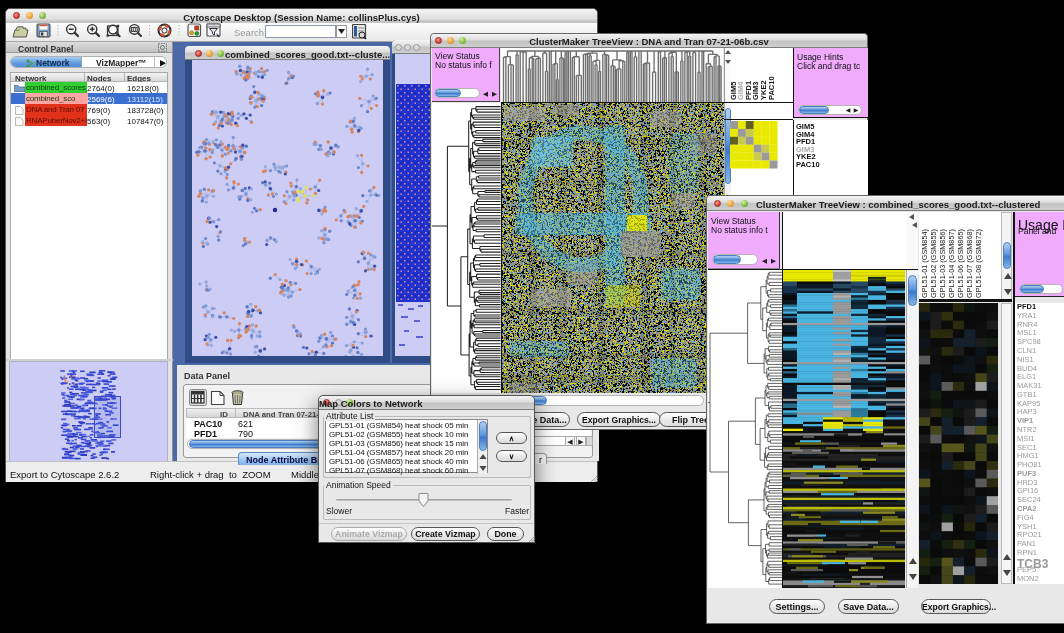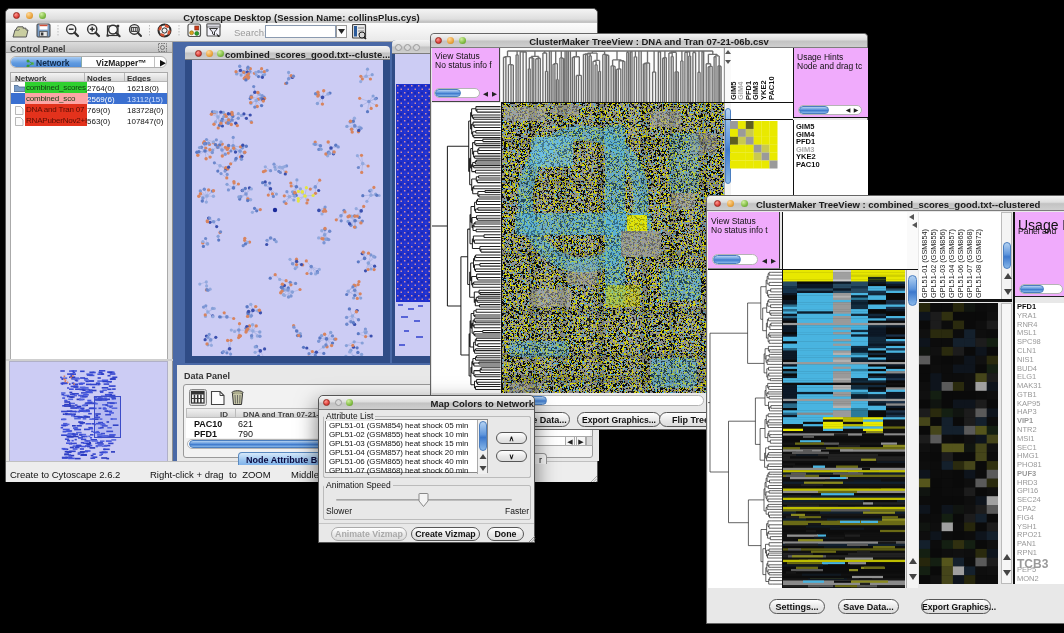--- a/index.html
+++ b/index.html
@@ -98,21 +98,21 @@
           <line x1="6" y1="4" x2="12" y2="4" stroke="#888" stroke-width="1"></line>
           <line x1="6" y1="7" x2="12" y2="7" stroke="#888" stroke-width="1"></line>
           <line x1="6" y1="10" x2="12" y2="10" stroke="#888" stroke-width="1"></line>
           <circle cx="10" cy="11" r="3" fill="#d8d8d8" stroke="#222" stroke-width="1"></circle>
           <line x1="12.2" y1="13.2" x2="14" y2="15" stroke="#222" stroke-width="1.6"></line>
         </svg>
       </div>
       <div class="abs" style="left:167px;top:33px;width:426px;height:419px;background:#4a69a6"></div>
       <div class="abs" style="left:0;top:33px;width:167px;height:420px;background:#e4e4e4;border-right:1px solid #909090">
         <div class="abs" style="left:0;top:0;width:100%;height:11px;background:linear-gradient(180deg,#dcdcdc,#c2c2c2);border-bottom:1px solid #9a9a9a"></div>
-        <div class="smalltxt" style="left:4px;top:2px;font-size:8.5px;font-weight:bold;color:#333">Control Panel</div>
+        <div class="smalltxt" style="left:12px;top:2px;font-size:8.5px;font-weight:bold;color:#333">Control Panel</div>
         <svg style="position:absolute;left:152px;top:1px" width="10" height="9" viewBox="0 0 10 9">
           <rect x="0.5" y="0.5" width="8" height="8" fill="none" stroke="#777" stroke-width="1" stroke-dasharray="1.5 1"></rect>
           <circle cx="4.5" cy="4.5" r="2" fill="none" stroke="#777" stroke-width="1"></circle>
         </svg>
         <div class="abs" style="left:4px;top:14px;width:157px;height:12px;background:#fff;border:1px solid #b0b0b0;border-radius:7px;overflow:hidden">
           <div class="abs" style="left:0;top:0;width:71px;height:12px;background:linear-gradient(180deg,#a8ccf4,#5f9ae0 50%,#4a86d4);border-right:1px solid #8aa"></div>
           <div class="smalltxt" style="left:25px;top:1px;font-size:8.5px;font-weight:bold;color:#102a4a">Network</div>
           <svg style="position:absolute;left:15px;top:2px" width="9" height="9" viewBox="0 0 9 9">
             <circle cx="2" cy="2" r="1.5" fill="#3a9a3a"></circle>
             <circle cx="2" cy="7" r="1.5" fill="#3a9a3a"></circle>
@@ -548,21 +548,21 @@
             <rect x="62.4" y="8.4" width="1.6" height="1.6" fill="#3344cc"></rect>
             <rect x="63.3" y="21.3" width="1.6" height="1.6" fill="#e08860"></rect>
             <rect x="60.2" y="14.7" width="1.6" height="1.6" fill="#d87a50"></rect>
             <rect x="60.4" y="13.1" width="1.6" height="1.6" fill="#3344cc"></rect>
             <rect x="54.8" y="17.3" width="1.6" height="1.6" fill="#e08860"></rect>
           </svg>
           <div class="abs" style="left:84px;top:34px;width:27px;height:42px;background:rgba(90,110,230,0.18);border:1.5px solid #3c4cc8"></div>
         </div>
       </div>
       <div class="abs" style="left:0;top:452px;width:100%;height:21px;background:#ededed;border-top:1px solid #c0c0c0">
-        <div class="smalltxt" style="left:4px;top:7px;font-size:9.5px;color:#111">Create to Cytoscape 2.6.2</div>
+        <div class="smalltxt" style="left:4px;top:7px;font-size:9.5px;color:#111">Export to Cytoscape 2.6.2</div>
         <div class="smalltxt" style="left:144px;top:7px;font-size:9.5px;color:#111">Right-click + drag&nbsp; to&nbsp; ZOOM</div>
         <div class="smalltxt" style="left:285px;top:7px;font-size:9.5px;color:#111">Middle-</div>
         <svg style="position:absolute;left:584px;top:13px" width="8" height="8" viewBox="0 0 8 8">
           <path d="M1 7 L7 1 M3.5 7 L7 3.5 M6 7 L7 6" stroke="#999" stroke-width="0.8"></path>
         </svg>
       </div>
       <div class="abs" style="left:171px;top:356px;width:422px;height:96px;background:#e8e8e8">
         <div class="smalltxt" style="left:7px;top:6px;font-size:9px;font-weight:bold;color:#333">Data Panel</div>
         <div class="abs" style="left:6px;top:19px;width:410px;height:74px;background:#f2f2f2;border:1px solid #999;border-radius:3px"></div>
         <svg style="position:absolute;left:12px;top:24px" width="70" height="20" viewBox="0 0 70 20">
@@ -1312,21 +1312,21 @@
         <rect width="62" height="54" fill="#fff"></rect>
         <text x="4.5" y="52" transform="rotate(-90 4.5 52)" font-size="7.5" font-weight="bold" fill="#111" font-family="Liberation Sans">GIM5</text>
         <text x="12.1" y="52" transform="rotate(-90 12.1 52)" font-size="7.5" font-weight="bold" fill="#aaa" font-family="Liberation Sans">GIM4</text>
         <text x="19.7" y="52" transform="rotate(-90 19.7 52)" font-size="7.5" font-weight="bold" fill="#111" font-family="Liberation Sans">PFD1</text>
         <text x="27.299999999999997" y="52" transform="rotate(-90 27.299999999999997 52)" font-size="7.5" font-weight="bold" fill="#111" font-family="Liberation Sans">GIM3</text>
         <text x="34.9" y="52" transform="rotate(-90 34.9 52)" font-size="7.5" font-weight="bold" fill="#111" font-family="Liberation Sans">YKE2</text>
         <text x="42.5" y="52" transform="rotate(-90 42.5 52)" font-size="7.5" font-weight="bold" fill="#111" font-family="Liberation Sans">PAC10</text>
       </svg>
       <div class="abs panel" style="left:362px;top:14px;width:75px;height:69.5px;border-left:1.5px solid #111;border-bottom:1.5px solid #111">
         <div class="smalltxt" style="left:3px;top:4px;font-size:8.5px;color:#111">Usage Hints</div>
-        <div class="smalltxt" style="left:3px;top:13px;font-size:8.5px;color:#111">Node and drag tc</div>
+        <div class="smalltxt" style="left:3px;top:13px;font-size:8.5px;color:#111">Click and drag tc</div>
         <div class="aquatrack" style="left:4px;top:57px;width:64px;height:10px"></div>
         <div class="aquathumb" style="left:5px;top:58px;width:30px;height:8px"></div>
         <div class="arrbtn" style="left:50px;top:58px;width:8px;height:8px;font-size:6px;line-height:8px;border:none;background:none">◀</div>
         <div class="arrbtn" style="left:58px;top:58px;width:8px;height:8px;font-size:6px;line-height:8px;border:none;background:none">▶</div>
       </div>
       <div class="blkline" style="left:292.5px;top:67.5px;width:69.5px;height:1.8px"></div>
       <svg style="position:absolute;left:1px;top:69px" width="68.5" height="290" viewBox="0 0 68.5 290">
         <rect width="68.5" height="290" fill="#fff"></rect>
         <path d="M54.9 3.6L68.5 3.6M45.9 6.3L68.5 6.3M54.4 9.1L68.5 9.1M44.9 6.3L45.9 6.3M44.9 9.1L54.4 9.1M44.9 6.3L44.9 9.1M43.9 3.6L54.9 3.6M43.9 7.7L44.9 7.7M43.9 3.6L43.9 7.7M49.0 12.0L68.5 12.0M50.7 14.2L68.5 14.2M42.6 16.3L68.5 16.3M41.6 14.2L50.7 14.2M41.6 16.3L42.6 16.3M41.6 14.2L41.6 16.3M40.6 12.0L49.0 12.0M40.6 15.3L41.6 15.3M40.6 12.0L40.6 15.3M39.6 5.7L43.9 5.7M39.6 13.6L40.6 13.6M39.6 5.7L39.6 13.6M51.9 19.1L68.5 19.1M43.1 21.9L68.5 21.9M53.6 24.4L68.5 24.4M42.1 21.9L43.1 21.9M42.1 24.4L53.6 24.4M42.1 21.9L42.1 24.4M41.1 19.1L51.9 19.1M41.1 23.1L42.1 23.1M41.1 19.1L41.1 23.1M44.8 27.5L68.5 27.5M51.5 30.0L68.5 30.0M43.8 27.5L44.8 27.5M43.8 30.0L51.5 30.0M43.8 27.5L43.8 30.0M42.7 32.2L68.5 32.2M56.1 34.6L68.5 34.6M41.7 32.2L42.7 32.2M41.7 34.6L56.1 34.6M41.7 32.2L41.7 34.6M40.7 28.7L43.8 28.7M40.7 33.4L41.7 33.4M40.7 28.7L40.7 33.4M39.7 21.1L41.1 21.1M39.7 31.1L40.7 31.1M39.7 21.1L39.7 31.1M38.6 9.6L39.6 9.6M38.6 26.1L39.7 26.1M38.6 9.6L38.6 26.1M55.9 36.3L68.5 36.3M51.8 38.6L68.5 38.6M50.8 36.3L55.9 36.3M50.8 38.6L51.8 38.6M50.8 36.3L50.8 38.6M47.4 40.8L68.5 40.8M44.8 42.6L68.5 42.6M43.8 40.8L47.4 40.8M43.8 42.6L44.8 42.6M43.8 40.8L43.8 42.6M42.8 37.5L50.8 37.5M42.8 41.7L43.8 41.7M42.8 37.5L42.8 41.7M54.0 44.8L68.5 44.8M47.8 47.4L68.5 47.4M46.8 44.8L54.0 44.8M46.8 47.4L47.8 47.4M46.8 44.8L46.8 47.4M47.1 50.6L68.5 50.6M45.8 46.1L46.8 46.1M45.8 50.6L47.1 50.6M45.8 46.1L45.8 50.6M43.6 53.1L68.5 53.1M48.1 55.2L68.5 55.2M42.6 53.1L43.6 53.1M42.6 55.2L48.1 55.2M42.6 53.1L42.6 55.2M41.6 48.3L45.8 48.3M41.6 54.1L42.6 54.1M41.6 48.3L41.6 54.1M40.6 39.6L42.8 39.6M40.6 51.2L41.6 51.2M40.6 39.6L40.6 51.2M50.1 57.1L68.5 57.1M45.3 59.0L68.5 59.0M44.3 57.1L50.1 57.1M44.3 59.0L45.3 59.0M44.3 57.1L44.3 59.0M45.5 60.9L68.5 60.9M43.3 58.1L44.3 58.1M43.3 60.9L45.5 60.9M43.3 58.1L43.3 60.9M55.1 62.6L68.5 62.6M42.7 64.8L68.5 64.8M41.7 62.6L55.1 62.6M41.7 64.8L42.7 64.8M41.7 62.6L41.7 64.8M40.7 59.5L43.3 59.5M40.7 63.7L41.7 63.7M40.7 59.5L40.7 63.7M46.5 67.3L68.5 67.3M44.5 70.0L68.5 70.0M43.5 67.3L46.5 67.3M43.5 70.0L44.5 70.0M43.5 67.3L43.5 70.0M39.7 61.6L40.7 61.6M39.7 68.6L43.5 68.6M39.7 61.6L39.7 68.6M38.7 45.4L40.6 45.4M38.7 65.1L39.7 65.1M38.7 45.4L38.7 65.1M47.6 72.7L68.5 72.7M56.0 74.9L68.5 74.9M46.6 72.7L47.6 72.7M46.6 74.9L56.0 74.9M46.6 72.7L46.6 74.9M46.3 76.9L68.5 76.9M46.8 79.6L68.5 79.6M45.3 76.9L46.3 76.9M45.3 79.6L46.8 79.6M45.3 76.9L45.3 79.6M44.3 73.8L46.6 73.8M44.3 78.2L45.3 78.2M44.3 73.8L44.3 78.2M42.7 82.9L68.5 82.9M51.6 85.7L68.5 85.7M41.7 82.9L42.7 82.9M41.7 85.7L51.6 85.7M41.7 82.9L41.7 85.7M54.0 87.6L68.5 87.6M55.9 89.4L68.5 89.4M53.0 87.6L54.0 87.6M53.0 89.4L55.9 89.4M53.0 87.6L53.0 89.4M55.8 91.8L68.5 91.8M47.9 94.0L68.5 94.0M46.9 91.8L55.8 91.8M46.9 94.0L47.9 94.0M46.9 91.8L46.9 94.0M45.9 88.5L53.0 88.5M45.9 92.9L46.9 92.9M45.9 88.5L45.9 92.9M40.7 84.3L41.7 84.3M40.7 90.7L45.9 90.7M40.7 84.3L40.7 90.7M39.7 76.0L44.3 76.0M39.7 87.5L40.7 87.5M39.7 76.0L39.7 87.5M37.7 55.3L38.7 55.3M37.7 81.7L39.7 81.7M37.7 55.3L37.7 81.7M36.7 17.9L38.6 17.9M36.7 68.5L37.7 68.5M36.7 17.9L36.7 68.5M46.5 96.0L68.5 96.0M50.0 98.4L68.5 98.4M45.5 96.0L46.5 96.0M45.5 98.4L50.0 98.4M45.5 96.0L45.5 98.4M54.8 101.4L68.5 101.4M44.5 97.2L45.5 97.2M44.5 101.4L54.8 101.4M44.5 97.2L44.5 101.4M46.8 104.7L68.5 104.7M48.4 107.1L68.5 107.1M45.8 104.7L46.8 104.7M45.8 107.1L48.4 107.1M45.8 104.7L45.8 107.1M44.6 109.5L68.5 109.5M43.6 105.9L45.8 105.9M43.6 109.5L44.6 109.5M43.6 105.9L43.6 109.5M42.6 99.3L44.5 99.3M42.6 107.7L43.6 107.7M42.6 99.3L42.6 107.7M52.2 112.8L68.5 112.8M46.5 115.3L68.5 115.3M48.9 117.2L68.5 117.2M45.5 115.3L46.5 115.3M45.5 117.2L48.9 117.2M45.5 115.3L45.5 117.2M44.5 112.8L52.2 112.8M44.5 116.2L45.5 116.2M44.5 112.8L44.5 116.2M47.9 118.9L68.5 118.9M44.0 121.0L68.5 121.0M43.0 118.9L47.9 118.9M43.0 121.0L44.0 121.0M43.0 118.9L43.0 121.0M53.7 123.8L68.5 123.8M42.0 120.0L43.0 120.0M42.0 123.8L53.7 123.8M42.0 120.0L42.0 123.8M50.9 126.2L68.5 126.2M45.1 128.7L68.5 128.7M44.1 126.2L50.9 126.2M44.1 128.7L45.1 128.7M44.1 126.2L44.1 128.7M41.0 121.9L42.0 121.9M41.0 127.5L44.1 127.5M41.0 121.9L41.0 127.5M40.0 114.5L44.5 114.5M40.0 124.7L41.0 124.7M40.0 114.5L40.0 124.7M39.0 103.5L42.6 103.5M39.0 119.6L40.0 119.6M39.0 103.5L39.0 119.6M55.6 131.7L68.5 131.7M53.0 134.4L68.5 134.4M52.0 131.7L55.6 131.7M52.0 134.4L53.0 134.4M52.0 131.7L52.0 134.4M49.5 137.0L68.5 137.0M43.4 140.3L68.5 140.3M42.4 137.0L49.5 137.0M42.4 140.3L43.4 140.3M42.4 137.0L42.4 140.3M41.4 133.0L52.0 133.0M41.4 138.7L42.4 138.7M41.4 133.0L41.4 138.7M49.7 143.4L68.5 143.4M49.9 146.2L68.5 146.2M56.4 149.1L68.5 149.1M48.9 146.2L49.9 146.2M48.9 149.1L56.4 149.1M48.9 146.2L48.9 149.1M47.9 143.4L49.7 143.4M47.9 147.6L48.9 147.6M47.9 143.4L47.9 147.6M40.4 135.8L41.4 135.8M40.4 145.5L47.9 145.5M40.4 135.8L40.4 145.5M38.0 111.5L39.0 111.5M38.0 140.7L40.4 140.7M38.0 111.5L38.0 140.7M48.0 151.9L68.5 151.9M44.6 154.5L68.5 154.5M43.6 151.9L48.0 151.9M43.6 154.5L44.6 154.5M43.6 151.9L43.6 154.5M52.0 157.7L68.5 157.7M42.6 153.2L43.6 153.2M42.6 157.7L52.0 157.7M42.6 153.2L42.6 157.7M51.3 160.5L68.5 160.5M48.9 163.1L68.5 163.1M47.9 160.5L51.3 160.5M47.9 163.1L48.9 163.1M47.9 160.5L47.9 163.1M49.2 166.0L68.5 166.0M44.5 168.4L68.5 168.4M43.5 166.0L49.2 166.0M43.5 168.4L44.5 168.4M43.5 166.0L43.5 168.4M42.5 161.8L47.9 161.8M42.5 167.2L43.5 167.2M42.5 161.8L42.5 167.2M41.5 155.5L42.6 155.5M41.5 164.5L42.5 164.5M41.5 155.5L41.5 164.5M50.8 171.1L68.5 171.1M53.1 174.4L68.5 174.4M46.6 177.0L68.5 177.0M45.6 174.4L53.1 174.4M45.6 177.0L46.6 177.0M45.6 174.4L45.6 177.0M44.6 171.1L50.8 171.1M44.6 175.7L45.6 175.7M44.6 171.1L44.6 175.7M42.7 179.0L68.5 179.0M45.3 181.2L68.5 181.2M41.7 179.0L42.7 179.0M41.7 181.2L45.3 181.2M41.7 179.0L41.7 181.2M53.0 184.2L68.5 184.2M40.7 180.1L41.7 180.1M40.7 184.2L53.0 184.2M40.7 180.1L40.7 184.2M39.7 173.4L44.6 173.4M39.7 182.1L40.7 182.1M39.7 173.4L39.7 182.1M38.7 160.0L41.5 160.0M38.7 177.8L39.7 177.8M38.7 160.0L38.7 177.8M55.9 187.3L68.5 187.3M49.0 189.6L68.5 189.6M50.3 191.4L68.5 191.4M48.0 189.6L49.0 189.6M48.0 191.4L50.3 191.4M48.0 189.6L48.0 191.4M47.0 187.3L55.9 187.3M47.0 190.5L48.0 190.5M47.0 187.3L47.0 190.5M49.8 193.2L68.5 193.2M46.9 195.1L68.5 195.1M45.9 193.2L49.8 193.2M45.9 195.1L46.9 195.1M45.9 193.2L45.9 195.1M46.3 197.3L68.5 197.3M51.8 199.3L68.5 199.3M45.3 197.3L46.3 197.3M45.3 199.3L51.8 199.3M45.3 197.3L45.3 199.3M44.3 194.2L45.9 194.2M44.3 198.3L45.3 198.3M44.3 194.2L44.3 198.3M55.7 201.6L68.5 201.6M48.5 204.0L68.5 204.0M47.5 201.6L55.7 201.6M47.5 204.0L48.5 204.0M47.5 201.6L47.5 204.0M43.3 196.2L44.3 196.2M43.3 202.8L47.5 202.8M43.3 196.2L43.3 202.8M42.3 188.9L47.0 188.9M42.3 199.5L43.3 199.5M42.3 188.9L42.3 199.5M37.7 168.9L38.7 168.9M37.7 194.2L42.3 194.2M37.7 168.9L37.7 194.2M35.7 126.1L38.0 126.1M35.7 181.5L37.7 181.5M35.7 126.1L35.7 181.5M50.9 206.3L68.5 206.3M45.1 209.2L68.5 209.2M44.1 206.3L50.9 206.3M44.1 209.2L45.1 209.2M44.1 206.3L44.1 209.2M46.2 212.0L68.5 212.0M43.8 214.0L68.5 214.0M42.8 212.0L46.2 212.0M42.8 214.0L43.8 214.0M42.8 212.0L42.8 214.0M41.8 207.7L44.1 207.7M41.8 213.0L42.8 213.0M41.8 207.7L41.8 213.0M48.3 215.8L68.5 215.8M44.3 218.0L68.5 218.0M54.7 219.7L68.5 219.7M43.3 218.0L44.3 218.0M43.3 219.7L54.7 219.7M43.3 218.0L43.3 219.7M42.3 215.8L48.3 215.8M42.3 218.8L43.3 218.8M42.3 215.8L42.3 218.8M43.1 221.7L68.5 221.7M50.6 224.8L68.5 224.8M42.1 221.7L43.1 221.7M42.1 224.8L50.6 224.8M42.1 221.7L42.1 224.8M41.1 217.3L42.3 217.3M41.1 223.3L42.1 223.3M41.1 217.3L41.1 223.3M51.7 227.5L68.5 227.5M53.9 229.4L68.5 229.4M50.7 227.5L51.7 227.5M50.7 229.4L53.9 229.4M50.7 227.5L50.7 229.4M43.8 231.0L68.5 231.0M54.1 233.0L68.5 233.0M42.8 231.0L43.8 231.0M42.8 233.0L54.1 233.0M42.8 231.0L42.8 233.0M41.8 228.4L50.7 228.4M41.8 232.0L42.8 232.0M41.8 228.4L41.8 232.0M40.1 220.3L41.1 220.3M40.1 230.2L41.8 230.2M40.1 220.3L40.1 230.2M39.1 210.4L41.8 210.4M39.1 225.2L40.1 225.2M39.1 210.4L39.1 225.2M55.2 235.1L68.5 235.1M45.3 237.6L68.5 237.6M44.3 235.1L55.2 235.1M44.3 237.6L45.3 237.6M44.3 235.1L44.3 237.6M51.6 240.7L68.5 240.7M46.8 243.5L68.5 243.5M45.8 240.7L51.6 240.7M45.8 243.5L46.8 243.5M45.8 240.7L45.8 243.5M43.3 236.4L44.3 236.4M43.3 242.1L45.8 242.1M43.3 236.4L43.3 242.1M44.6 245.7L68.5 245.7M48.8 247.6L68.5 247.6M43.6 245.7L44.6 245.7M43.6 247.6L48.8 247.6M43.6 245.7L43.6 247.6M54.8 250.3L68.5 250.3M42.6 246.7L43.6 246.7M42.6 250.3L54.8 250.3M42.6 246.7L42.6 250.3M41.6 239.2L43.3 239.2M41.6 248.5L42.6 248.5M41.6 239.2L41.6 248.5M38.1 217.8L39.1 217.8M38.1 243.9L41.6 243.9M38.1 217.8L38.1 243.9M48.9 252.8L68.5 252.8M45.5 254.7L68.5 254.7M44.5 252.8L48.9 252.8M44.5 254.7L45.5 254.7M44.5 252.8L44.5 254.7M48.9 257.1L68.5 257.1M43.5 253.7L44.5 253.7M43.5 257.1L48.9 257.1M43.5 253.7L43.5 257.1M55.5 259.1L68.5 259.1M47.9 261.0L68.5 261.0M46.9 259.1L55.5 259.1M46.9 261.0L47.9 261.0M46.9 259.1L46.9 261.0M42.9 263.0L68.5 263.0M41.9 260.0L46.9 260.0M41.9 263.0L42.9 263.0M41.9 260.0L41.9 263.0M40.9 255.4L43.5 255.4M40.9 261.5L41.9 261.5M40.9 255.4L40.9 261.5M50.2 264.7L68.5 264.7M54.0 266.9L68.5 266.9M49.2 264.7L50.2 264.7M49.2 266.9L54.0 266.9M49.2 264.7L49.2 266.9M54.6 269.5L68.5 269.5M48.2 265.8L49.2 265.8M48.2 269.5L54.6 269.5M48.2 265.8L48.2 269.5M51.1 271.7L68.5 271.7M43.9 273.8L68.5 273.8M42.9 271.7L51.1 271.7M42.9 273.8L43.9 273.8M42.9 271.7L42.9 273.8M41.9 267.6L48.2 267.6M41.9 272.7L42.9 272.7M41.9 267.6L41.9 272.7M39.9 258.4L40.9 258.4M39.9 270.2L41.9 270.2M39.9 258.4L39.9 270.2M54.6 276.4L68.5 276.4M54.2 279.2L68.5 279.2M46.6 281.4L68.5 281.4M45.6 279.2L54.2 279.2M45.6 281.4L46.6 281.4M45.6 279.2L45.6 281.4M44.6 276.4L54.6 276.4M44.6 280.3L45.6 280.3M44.6 276.4L44.6 280.3M44.5 283.5L68.5 283.5M45.5 286.4L68.5 286.4M43.5 283.5L44.5 283.5M43.5 286.4L45.5 286.4M43.5 283.5L43.5 286.4M42.5 278.3L44.6 278.3M42.5 285.0L43.5 285.0M42.5 278.3L42.5 285.0M38.9 264.3L39.9 264.3M38.9 281.7L42.5 281.7M38.9 264.3L38.9 281.7M37.1 230.8L38.1 230.8M37.1 273.0L38.9 273.0M37.1 230.8L37.1 273.0M28.9 153.8L35.7 153.8M28.9 251.9L37.1 251.9M28.9 153.8L28.9 251.9M15.4 43.2L36.7 43.2M15.4 202.9L28.9 202.9M15.4 43.2L15.4 202.9M0.0 123.0L15.4 123.0" stroke="#222" stroke-width="1.05" fill="none"></path>
       </svg>
@@ -2372,39 +2372,39 @@
       <div class="smalltxt" style="left:310px;top:220.1px;font-size:7.5px;font-weight:bold;color:#999">VIP1</div>
       <div class="smalltxt" style="left:310px;top:228.9px;font-size:7.5px;font-weight:normal;color:#999">NTR2</div>
       <div class="smalltxt" style="left:310px;top:237.7px;font-size:7.5px;font-weight:normal;color:#999">MSI1</div>
       <div class="smalltxt" style="left:310px;top:246.5px;font-size:7.5px;font-weight:normal;color:#999">SEC1</div>
       <div class="smalltxt" style="left:310px;top:255.3px;font-size:7.5px;font-weight:normal;color:#999">HMG1</div>
       <div class="smalltxt" style="left:310px;top:264.0px;font-size:7.5px;font-weight:normal;color:#999">PHO81</div>
       <div class="smalltxt" style="left:310px;top:272.8px;font-size:7.5px;font-weight:bold;color:#999">PUF3</div>
       <div class="smalltxt" style="left:310px;top:281.6px;font-size:7.5px;font-weight:normal;color:#999">HRD3</div>
       <div class="smalltxt" style="left:310px;top:290.4px;font-size:7.5px;font-weight:normal;color:#999">GPI16</div>
       <div class="smalltxt" style="left:310px;top:299.2px;font-size:7.5px;font-weight:normal;color:#999">SEC24</div>
-      <div class="smalltxt" style="left:310px;top:307.9px;font-size:7.5px;font-weight:normal;color:#999">CPA2</div>
+      <div class="smalltxt" style="left:310px;top:307.9px;font-size:7.5px;font-weight:bold;color:#999">CPA2</div>
       <div class="smalltxt" style="left:310px;top:316.7px;font-size:7.5px;font-weight:normal;color:#999">FIG4</div>
       <div class="smalltxt" style="left:310px;top:325.5px;font-size:7.5px;font-weight:normal;color:#999">YSH1</div>
       <div class="smalltxt" style="left:310px;top:334.3px;font-size:7.5px;font-weight:normal;color:#999">RPO21</div>
       <div class="smalltxt" style="left:310px;top:343.1px;font-size:7.5px;font-weight:normal;color:#999">PAN1</div>
       <div class="smalltxt" style="left:310px;top:351.8px;font-size:7.5px;font-weight:normal;color:#999">RPN1</div>
       <div class="smalltxt" style="left:310px;top:360.6px;font-size:12px;font-weight:bold;color:#999">TCB3</div>
       <div class="smalltxt" style="left:310px;top:369.4px;font-size:7.5px;font-weight:normal;color:#999">PEP5</div>
       <div class="smalltxt" style="left:310px;top:378.2px;font-size:7.5px;font-weight:normal;color:#999">MON2</div>
       <div class="btn" style="left:62px;top:403px;width:56px;height:15px;font-size:9px;line-height:15px">Settings...</div>
       <div class="btn" style="left:131px;top:403px;width:61px;height:15px;font-size:9px;line-height:15px">Save Data...</div>
       <div class="btn" style="left:214px;top:403px;width:70px;height:15px;font-size:8.6px;line-height:15px">Export Graphics...</div>
     </div>
     <div class="abs" style="left:318px;top:395px;width:217px;height:147.5px;background:#e8e8e8;border:1px solid #555;border-radius:5px 5px 0 0;box-shadow:0 8px 22px rgba(0,0,0,0.55)">
       <div class="tbar" style="position:absolute;left:0;top:0;right:0;height:13.5px;border-radius:5px 5px 0 0">
         <div class="lt red" style="left:4px;top:3px"></div>
         <div class="lt gry" style="left:15.5px;top:3px"></div>
         <div class="lt grn" style="left:27px;top:3px"></div>
-        <div class="ttl" style="left:0;right:0;top:2px;text-align:right;font-size:9.5px">Map Colors to Network</div>
+        <div class="ttl" style="left:0;right:0;top:2px;text-align:left;font-size:9.5px">Map Colors to Network</div>
       </div>
       <div class="abs" style="left:4px;top:20px;width:208px;height:62px;border:1px solid #bbb;border-radius:2px"></div>
       <div class="smalltxt" style="left:5px;top:14.5px;font-size:8.5px;color:#111;background:#e8e8e8;padding:0 2px;z-index:3">Attribute List</div>
       <div class="abs" style="left:4px;top:20px;width:208px;height:62px;border:1px solid #bbb;border-radius:2px"></div>
       <div class="abs" style="left:6px;top:23px;width:163px;height:53.5px;background:#fff;border:1px solid #888">
         <div class="smalltxt" style="left:3px;top:1px;font-size:8px;letter-spacing:-0.1px;color:#111">GPL51-01 (GSM854) heat shock 05 min</div>
         <div class="smalltxt" style="left:3px;top:10px;font-size:8px;letter-spacing:-0.1px;color:#111">GPL51-02 (GSM855) heat shock 10 min</div>
         <div class="smalltxt" style="left:3px;top:19px;font-size:8px;letter-spacing:-0.1px;color:#111">GPL51-03 (GSM856) heat shock 15 min</div>
         <div class="smalltxt" style="left:3px;top:28px;font-size:8px;letter-spacing:-0.1px;color:#111">GPL51-04 (GSM857) heat shock 20 min</div>
         <div class="smalltxt" style="left:3px;top:37px;font-size:8px;letter-spacing:-0.1px;color:#111">GPL51-06 (GSM865) heat shock 40 min</div>

